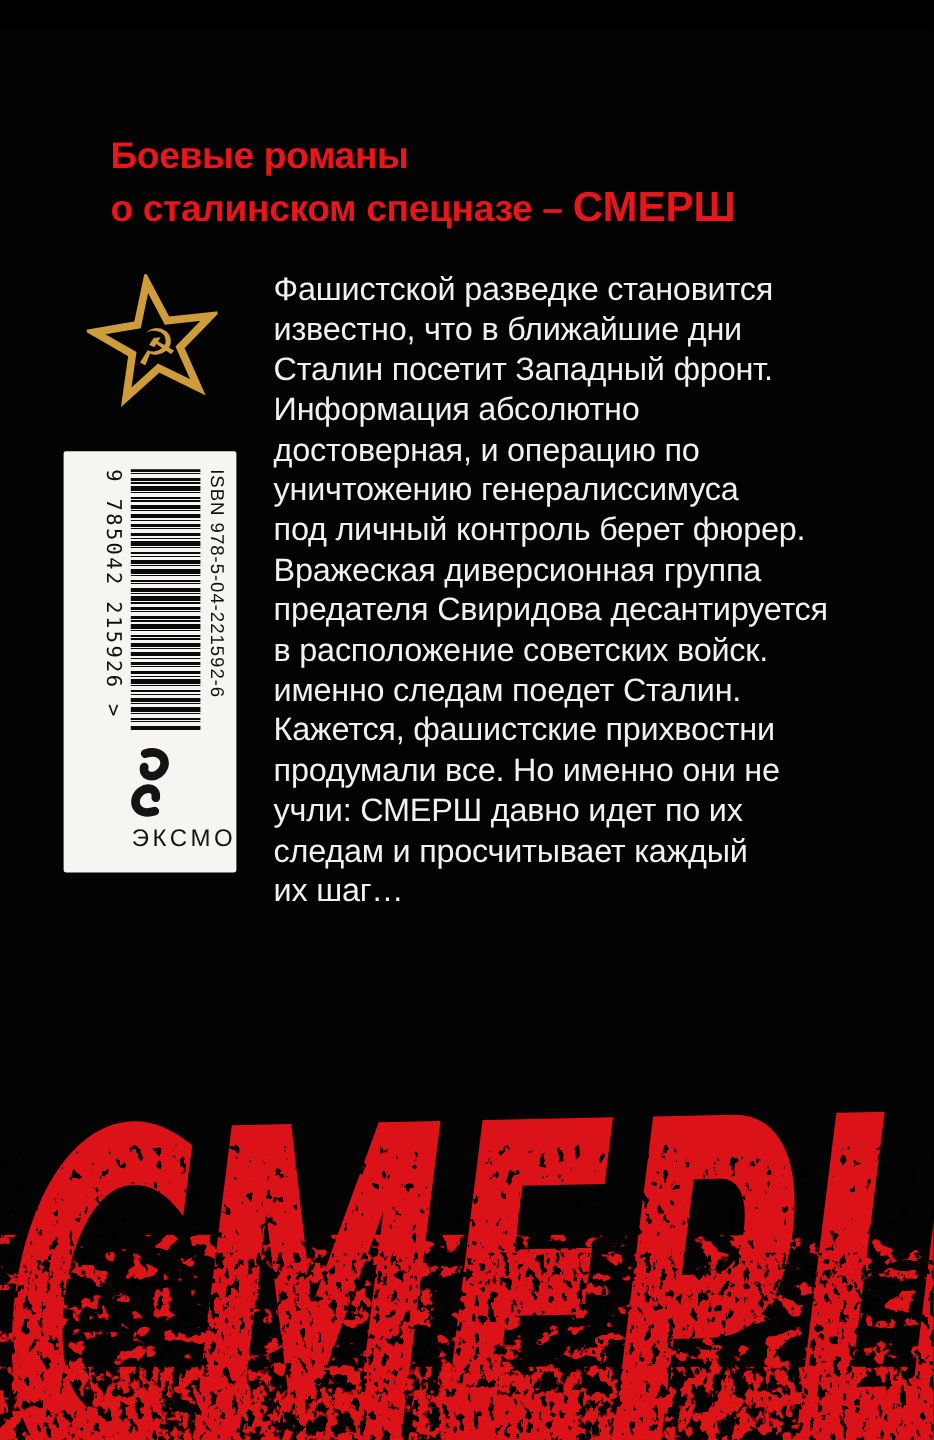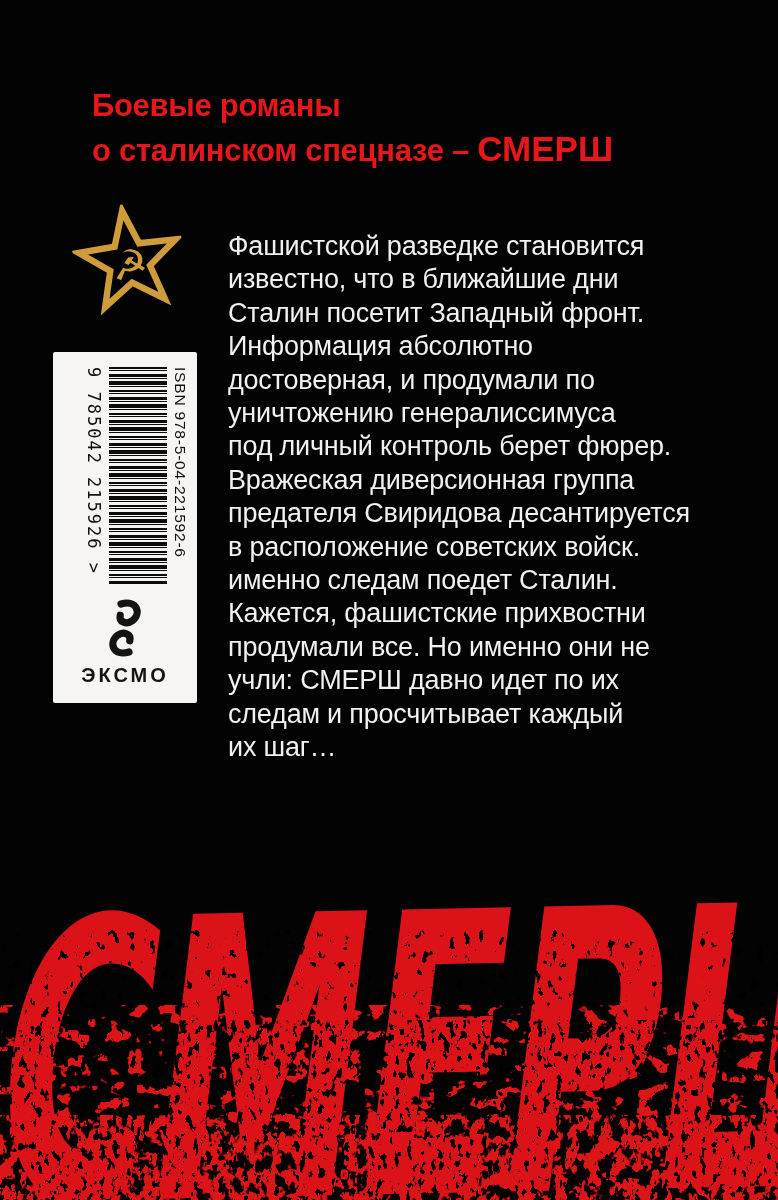--- a/index.html
+++ b/index.html
@@ -1,18 +1,18 @@
 <!DOCTYPE html>
 <html style="--accent_red: #e6161b; --title_red: #dc1219; --star_gold: #cf9c3c; --text_white: #f1f1f1; --panel_white: #f6f5f1;"><head>
 <meta charset="utf-8">
 <style>
   html,body{margin:0;padding:0;}
   body{width:778px;height:1200px;overflow:hidden;background:#000;position:relative;
        font-family:"Liberation Sans",sans-serif;}
-  .page{position:absolute;inset:0;background:#030303;}
+  .page{position:absolute;inset:0;background:#030303;margin-top:24px;}
 
   
   .hdr{position:absolute;left:92px;top:84px;z-index:2;
        font-weight:bold;font-size:31px;line-height:43px;letter-spacing:-0.3px;
        color:var(--accent_red);white-space:nowrap;}
   .hdr .smersh{font-size:35px;letter-spacing:0;}
 
   
   .star-svg{position:absolute;left:74px;top:204px;width:110px;height:112px;
             transform:rotate(-8deg);z-index:2;}
@@ -27,25 +27,25 @@
     repeating-linear-gradient(90deg,
       #0b0b0b 0 2px, transparent 2px 3px,
       #0b0b0b 3px 4px, transparent 4px 7px,
       #0b0b0b 7px 10px, transparent 10px 11px,
       #0b0b0b 11px 12px, transparent 12px 14px,
       #0b0b0b 14px 18px, transparent 18px 19px,
       #0b0b0b 19px 20px, transparent 20px 23px);}
   .bc-ean{margin-top:3px;font-family:"DejaVu Sans Mono",monospace;
           font-size:17px;letter-spacing:2px;line-height:24px;white-space:nowrap;}
   .eksmo-swirl{position:absolute;left:44px;top:242px;width:56px;height:68px;}
-  .eksmo-name{position:absolute;left:0;right:0;top:312px;text-align:center;
-              font-weight:bold;font-size:20px;letter-spacing:3px;color:#141414;}
+  .eksmo-name{position:absolute;left:0;right:0;top:312px;text-align:right;
+              font-weight:normal;font-size:20px;letter-spacing:3px;color:#141414;}
 
   
-  .annotation{position:absolute;left:228px;top:230px;z-index:2;
+  .annotation{position:absolute;left:228px;top:201px;z-index:2;
               font-size:27px;line-height:33.4px;letter-spacing:-0.2px;
               color:var(--text_white);white-space:nowrap;}
 
   
   .big-title{position:absolute;left:6px;top:872px;z-index:4;
              font-family:"DejaVu Sans",sans-serif;font-weight:bold;font-style:italic;
              font-size:390px;line-height:390px;letter-spacing:-8px;
              color:var(--title_red);white-space:nowrap;
              transform-origin:0 0;
              transform:rotate(-1.2deg) scaleX(0.55) skewX(-4deg);}
@@ -79,21 +79,21 @@
       <path d="M40,70 C20,76 14,58 26,49 C33,44 43,47 41,56" fill="none" stroke="#141414" stroke-width="9" stroke-linecap="round"></path>
     </svg>
     <div class="eksmo-name">ЭКСМО</div>
   </div>
 
   <div class="annotation">
       <div>Фашистской разведке становится</div>
       <div>известно, что в ближайшие дни</div>
       <div>Сталин посетит Западный фронт.</div>
       <div>Информация абсолютно</div>
-      <div>достоверная, и продумали по</div>
+      <div>достоверная, и операцию по</div>
       <div>уничтожению генералиссимуса</div>
       <div>под личный контроль берет фюрер.</div>
       <div>Вражеская диверсионная группа</div>
       <div>предателя Свиридова десантируется</div>
       <div>в расположение советских войск.</div>
       <div>именно следам поедет Сталин.</div>
       <div>Кажется, фашистские прихвостни</div>
       <div>продумали все. Но именно они не</div>
       <div>учли: СМЕРШ давно идет по их</div>
       <div>следам и просчитывает каждый</div>

